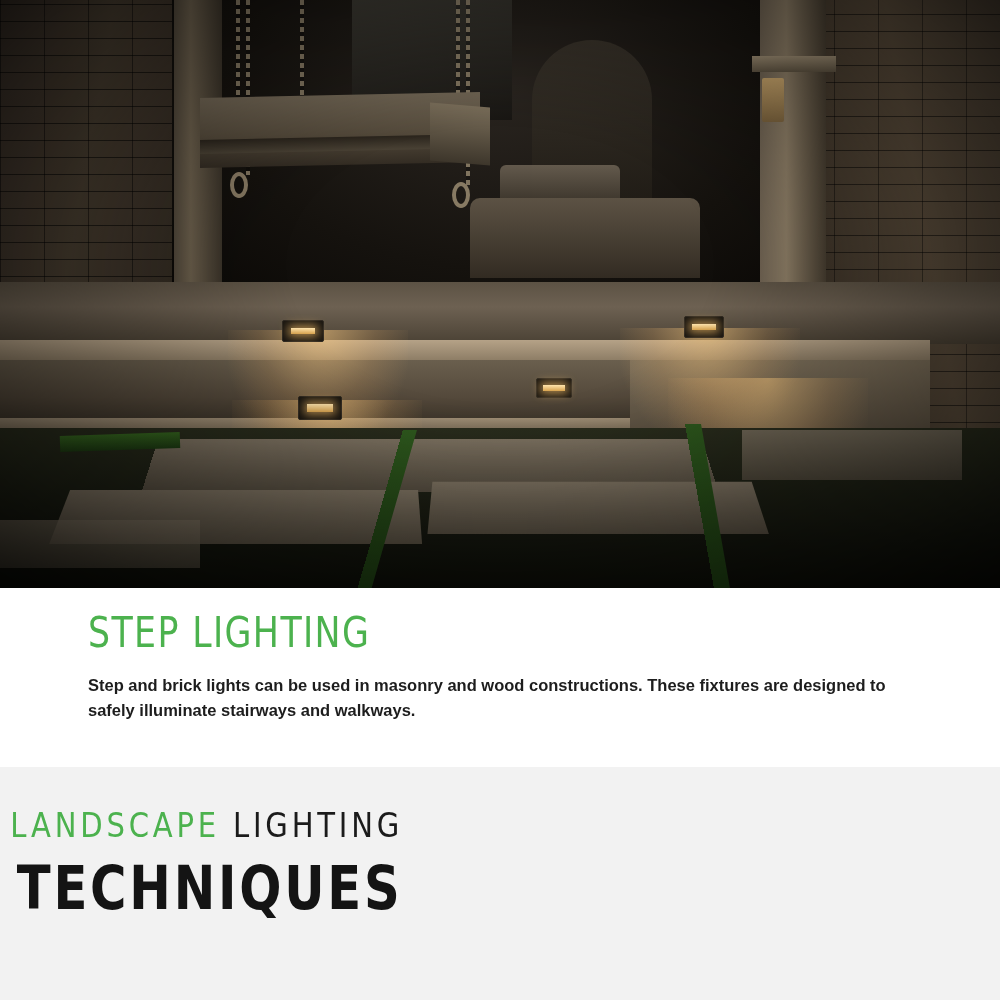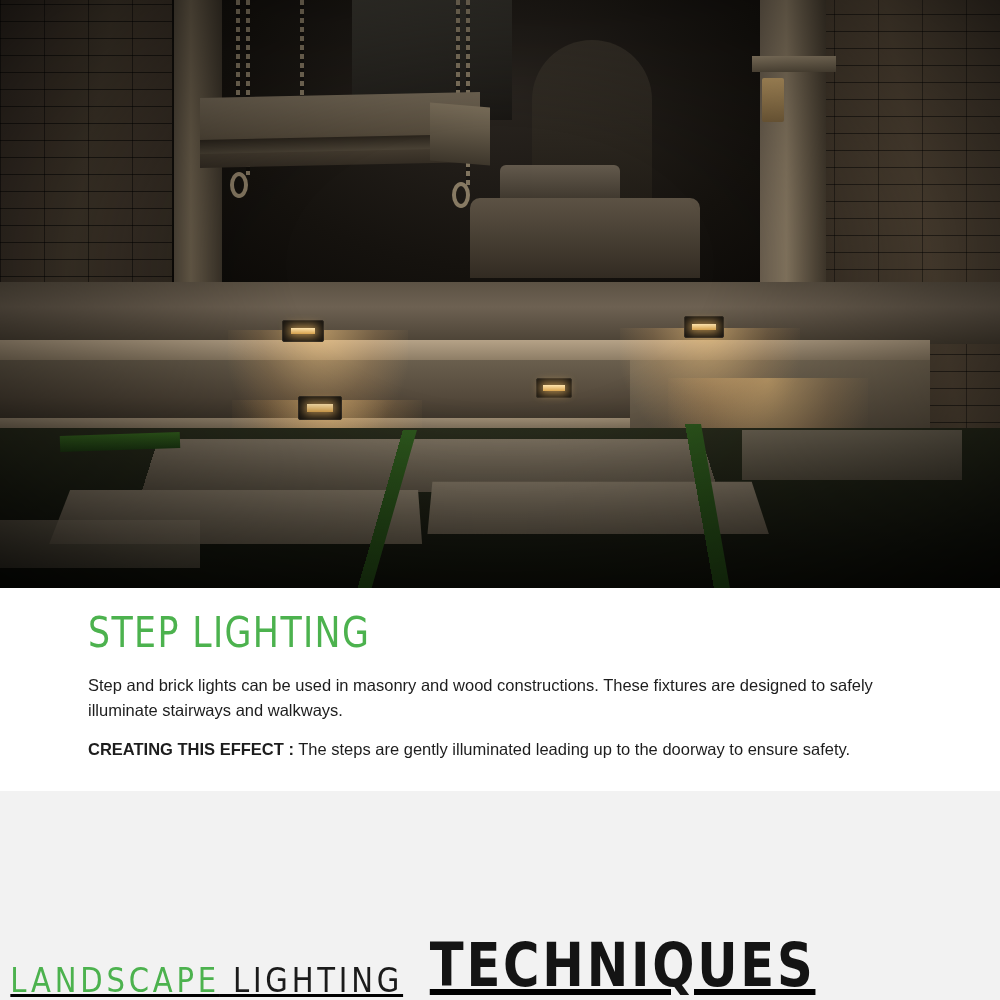--- a/index.html
+++ b/index.html
@@ -211,38 +211,39 @@
     margin-bottom: 16px;
     transform: scaleX(0.92);
     transform-origin: left center;
   }
   .body-copy {
     font-size: 16.5px;
     line-height: 1.5;
     color: #1d1d1d;
     max-width: 830px;
     margin-bottom: 14px;
+    font-weight: bold;
   }
   .effect-line {
     font-size: 16.5px;
     line-height: 1.5;
     color: #1d1d1d;
     max-width: 860px;
   }
   .effect-label { font-weight: 700; }
 
   
   .footer {
     flex: 1 1 auto;
     background: #f2f2f2;
     display: flex;
-    align-items: flex-end;
+    flex-direction: column;
+    align-items: flex-start;
     justify-content: flex-start;
     padding-top: 38px;
-    text-decoration: underline;
   }
   .footer-line1 {
     font-family: "DejaVu Sans Condensed", "Liberation Sans Narrow", "Liberation Sans", sans-serif;
     font-size: 34px;
     letter-spacing: 4px;
     transform: scaleX(0.95);
   }
   .fl-green { color: #4CB24E; }
   .fl-dark { color: #1b1b1b; }
   .footer-line2 {
@@ -321,24 +322,20 @@
       <div class="grass-strip g3"></div>
       <div class="grass-strip g5"></div>
 
       <div class="hero-vignette"></div>
     </div>
   </div>
 
   <div class="content">
     <h1 class="headline">STEP LIGHTING</h1>
     <p class="body-copy">Step and brick lights can be used in masonry and wood constructions. These fixtures are designed to safely illuminate stairways and walkways.</p>
-    <p class="effect-line">
-      <span class="effect-label">CREATING THIS EFFECT :</span>
-      <span>The steps are gently illuminated leading up to the doorway to ensure safety.</span>
-    </p>
   </div>
 
   <div class="footer">
     <div class="footer-line1">
       <span class="fl-green">LANDSCAPE</span>
       <span class="fl-dark">LIGHTING</span>
     </div>
     <div class="footer-line2">TECHNIQUES</div>
   </div>
 

